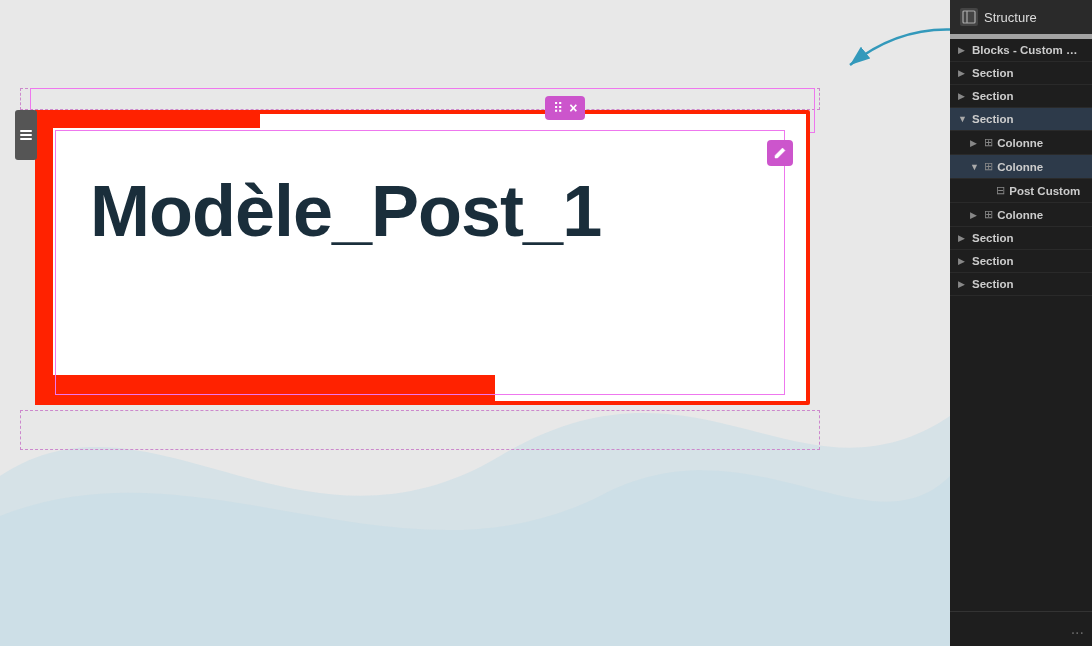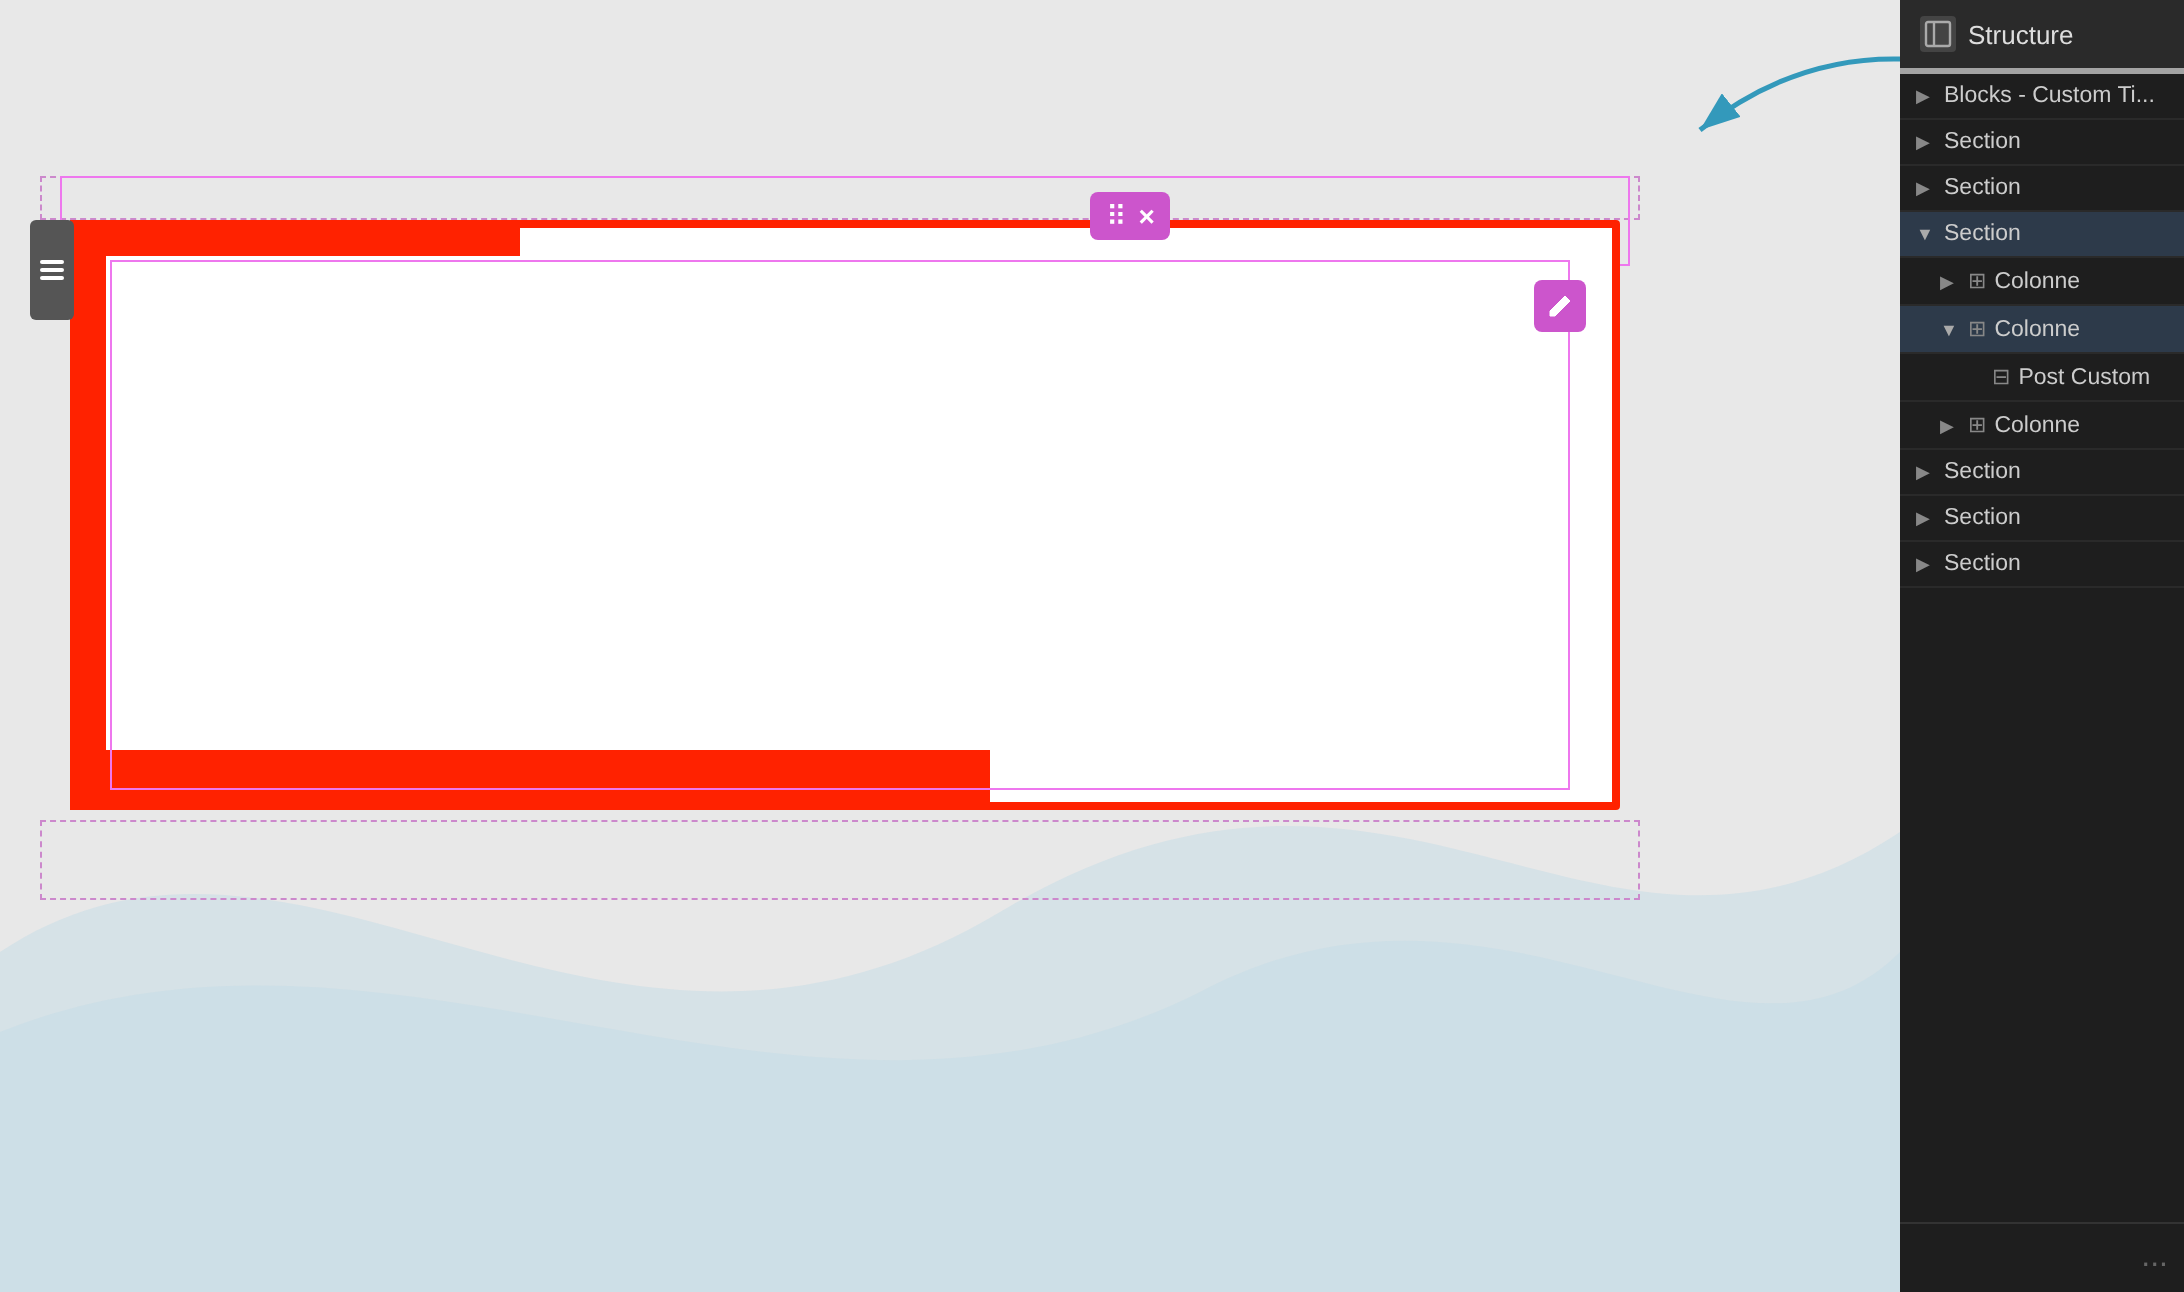--- a/index.html
+++ b/index.html
@@ -217,21 +217,21 @@
       display: flex;
       flex-direction: column;
     }
 
     .panel-header {
       padding: 8px 10px;
       background: #2a2a2a;
       display: flex;
       align-items: center;
       gap: 6px;
-      border-bottom: 3px solid #a3a3a3;
+      border-bottom: 5px solid #a3a3a3;
       font-size: 13px;
       color: #ddd;
     }
 
     .panel-toggle-icon {
       width: 18px;
       height: 18px;
       background: #444;
       border-radius: 2px;
       display: flex;
@@ -276,20 +276,21 @@
       font-size: 11px;
       color: #888;
       flex-shrink: 0;
     }
 
     .tree-item-label {
       color: #ccc;
       font-size: 11.5px;
       overflow: hidden;
       text-overflow: ellipsis;
+      font-weight: bold;
     }
 
     .tree-item.indent-1 {
       padding-left: 20px;
     }
 
     .tree-item.indent-2 {
       padding-left: 32px;
     }
 
@@ -319,20 +320,21 @@
   <div class="section-outline-top"></div>
 
   <div class="pink-selection-top"></div>
 
   <div class="content-block"></div>
 
   <div class="red-top-bar"></div>
   <div class="red-left-bar"></div>
   <div class="red-bottom-bar"></div>
 
+  <div class="post-title">Modèle_Post_1</div>
 
   <div class="pink-selection"></div>
 
   <div class="section-outline-bottom"></div>
 
   <div class="left-sidebar-btn">
     <span></span>
     <span></span>
     <span></span>
   </div>

